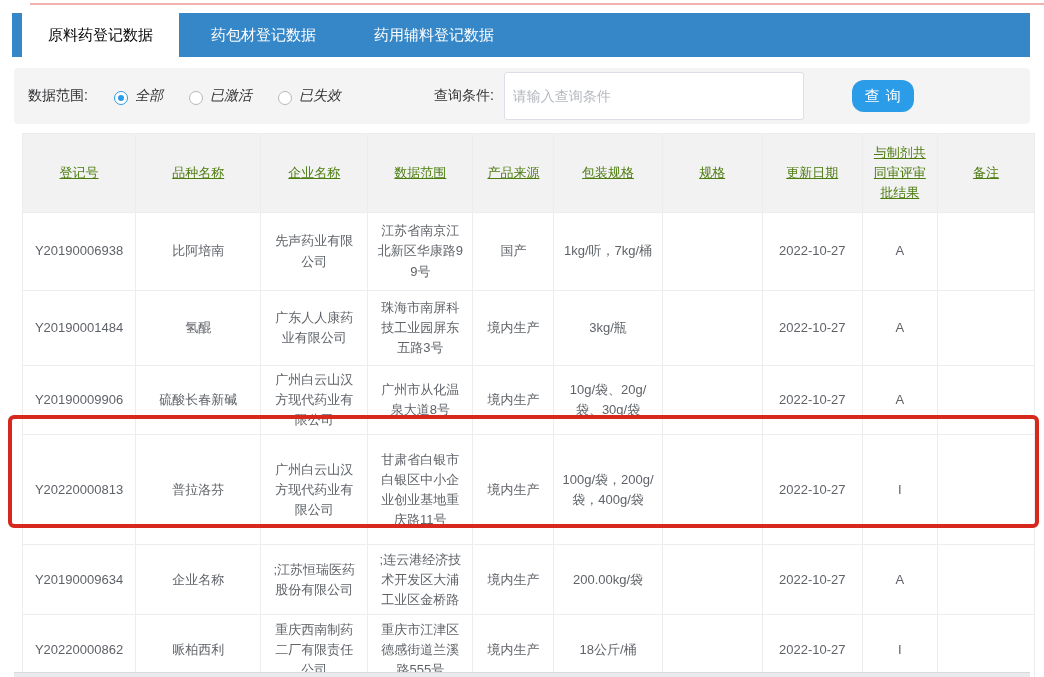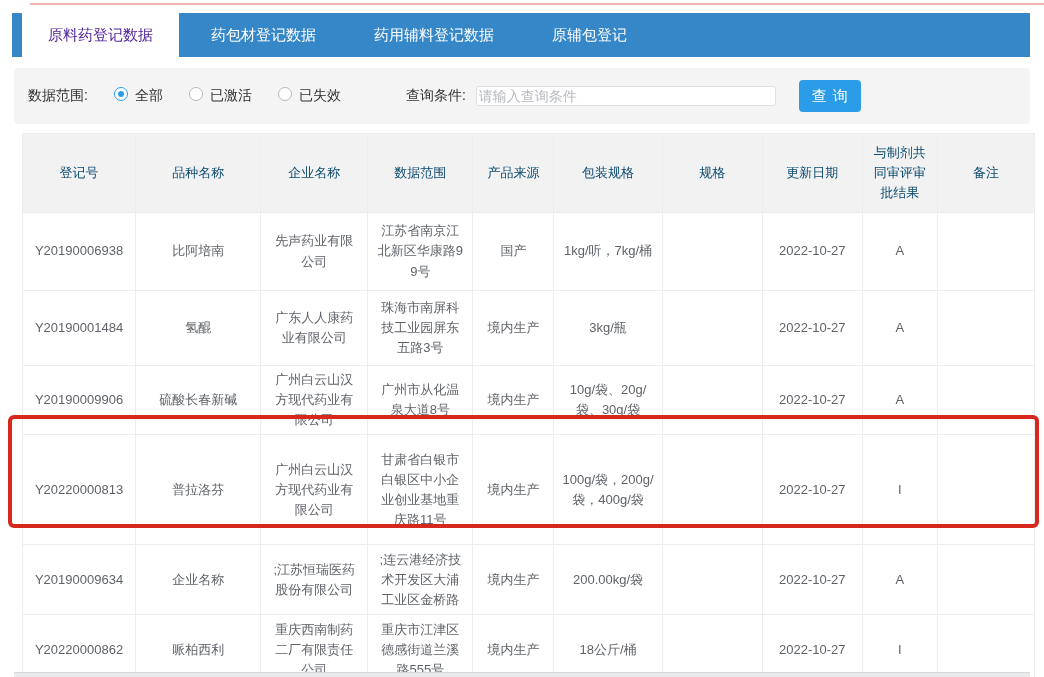--- a/index.html
+++ b/index.html
@@ -14,67 +14,67 @@
   
   .tabbar{
     position:absolute;left:12px;right:14px;top:13px;height:44px;
     background:#3687c8;display:flex;align-items:stretch;
   }
   .tab{
     color:#ffffff;font-size:15px;line-height:44px;padding:0 26px;
     cursor:pointer;white-space:nowrap;margin-left:6px;
   }
   .tab.active{
-    background:#ffffff;color:#4c1d95;margin-left:10px;
+    background:#ffffff;color:#000000;margin-left:10px;
   }
 
   
   .filter{
     position:absolute;left:14px;right:14px;top:68px;height:56px;
     background:#f4f4f5;border-radius:4px;display:flex;align-items:center;
     font-size:14px;color:#303133;
   }
   .filter-label{margin-left:14px;white-space:nowrap;}
-  .radio-item{display:flex;align-items:flex-start;margin-left:26px;cursor:pointer;}
+  .radio-item{display:flex;align-items:flex-end;margin-left:26px;cursor:pointer;font-style:italic;}
   .radio{
     width:14px;height:14px;border-radius:50%;border:1px solid #b5b8bd;
     background:#fff;box-sizing:border-box;margin-right:7px;position:relative;flex:none;
   }
   .radio.checked{border-color:#2b9ce8;}
   .radio.checked::after{
     content:"";position:absolute;left:3px;top:3px;width:6px;height:6px;
     border-radius:50%;background:#2b9ce8;
   }
-  .query-label{margin-left:65px;white-space:nowrap;}
+  .query-label{margin-left:93px;white-space:nowrap;}
   .query-input{
-    margin-left:10px;width:300px;height:20px;box-sizing:border-box;
+    margin-left:10px;width:300px;height:48px;box-sizing:border-box;
     border:1px solid #dcdfe6;border-radius:3px;background:#fff;
-    font-size:14px;padding:0 2px;color:#303133;outline:none;
+    font-size:14px;padding:0 8px;color:#303133;outline:none;
     font-family:"Liberation Sans","DejaVu Sans",sans-serif;
   }
   .query-input::placeholder{color:#b4b7bd;}
   .search-btn{
-    margin-left:23px;width:62px;height:32px;border:none;border-radius:4px;
+    margin-left:48px;width:62px;height:32px;border:none;border-radius:12px;
     background:#2b9ce8;color:#fff;font-size:15px;letter-spacing:6px;
     text-indent:6px;cursor:pointer;
     font-family:"Liberation Sans","DejaVu Sans",sans-serif;
   }
 
   
   .table-wrap{position:absolute;left:22px;top:133px;width:1013px;}
   table{
     border-collapse:collapse;table-layout:fixed;width:1013px;
     font-size:13px;color:#5f6368;
   }
   th,td{
     border:1px solid #ebedef;text-align:center;vertical-align:middle;
     padding:4px 8px;line-height:1.55;word-break:break-all;overflow:hidden;
   }
   thead th{
-    background:#f2f2f3;color:#0c4a6e;font-weight:normal;height:70px;
+    background:#f2f2f3;color:#4d7c0f;font-weight:normal;height:70px;text-decoration:underline;
   }
   tbody tr:nth-child(1){height:78px;}
   tbody tr:nth-child(2){height:75px;}
   tbody tr:nth-child(3){height:62px;}
   tbody tr:nth-child(4){height:110px;}
   tbody tr:nth-child(5){height:70px;}
   tbody tr:nth-child(6){height:70px;}
   tbody td{background:#ffffff;}
 
   .next-row-sliver{
@@ -93,21 +93,20 @@
 <body>
 
 <div class="page">
 
   <div class="top-line"></div>
 
   <div class="tabbar">
     <div class="tab active">原料药登记数据</div>
     <div class="tab">药包材登记数据</div>
     <div class="tab">药用辅料登记数据</div>
-    <div class="tab">原辅包登记</div>
   </div>
 
   <div class="filter">
     <span class="filter-label">数据范围:</span>
 
     <span class="radio-item">
       <span class="radio checked"></span>
       <span>全部</span>
     </span>
     <span class="radio-item">

